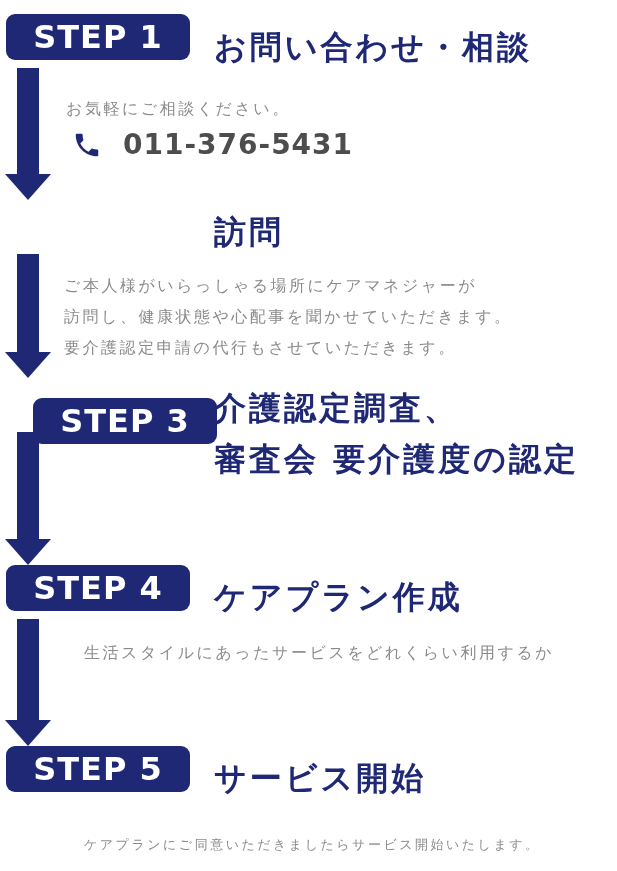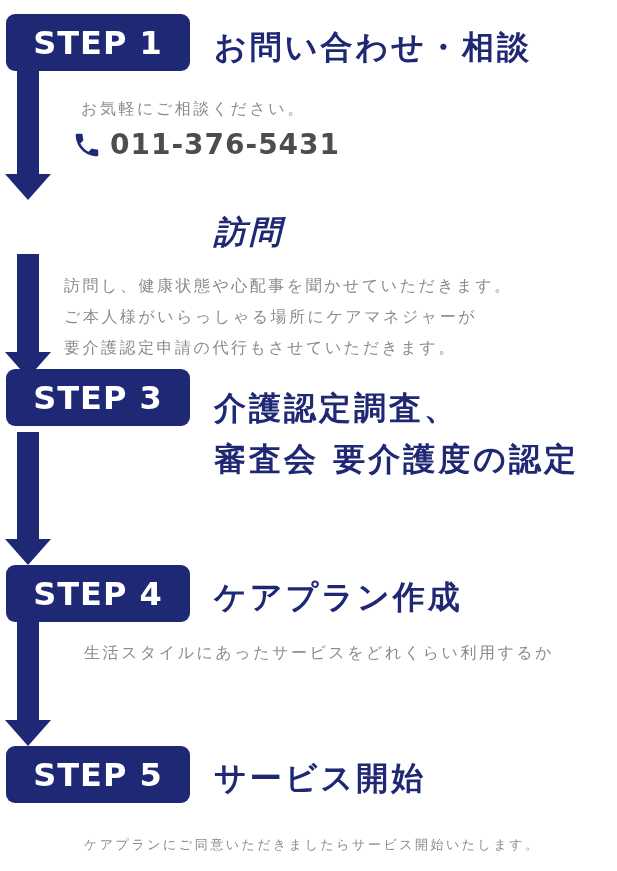--- a/index.html
+++ b/index.html
@@ -15,21 +15,21 @@
     width:617px;
     height:871px;
     background:#ffffff;
     overflow:hidden;
   }
   
   .badge{
     position:absolute;
     left:6px;
     width:184px;
-    height:57px;
+    height:46px;
     background:var(--navy);
     border-radius:9px;
     color:#ffffff;
     display:flex;
     align-items:center;
     justify-content:center;
     font-size:32px;
     font-weight:bold;
     letter-spacing:1px;
   }
@@ -77,21 +77,21 @@
     border-right:23px solid transparent;
     border-top:26px solid var(--navy);
   }
   
   .phone-row{
     position:absolute;
     left:72px;
     top:128px;
     display:flex;
     align-items:center;
-    gap:8px;
+    gap:21px;
     text-decoration:none;
     cursor:pointer;
   }
   .phone-row .phone-icon{
     width:30px;
     height:30px;
     display:inline-block;
   }
   .phone-row .phone-number{
     color:var(--phone-gray);
@@ -117,40 +117,40 @@
     <div class="shaft"></div>
     <div class="head"></div>
   </div>
   <div class="arrow" style="top:619px;height:127px;">
     <div class="shaft"></div>
     <div class="head"></div>
   </div>
 
   <div class="badge" style="top:14px;">STEP 1</div>
   <div class="title" style="top:22px;">お問い合わせ・相談</div>
-  <div class="body-text" style="left:81px;top:93px;">
+  <div class="body-text" style="left:66px;top:93px;">
     <div>お気軽にご相談ください。</div>
   </div>
   <a class="phone-row">
     <span class="phone-icon">
       <svg viewBox="0 0 24 24" width="30" height="30" fill="#1f2874" aria-hidden="true">
         <path d="M6.62 10.79c1.44 2.83 3.76 5.14 6.59 6.59l2.2-2.2c.27-.27.67-.36 1.02-.24 1.12.37 2.33.57 3.57.57.55 0 1 .45 1 1V20c0 .55-.45 1-1 1-9.39 0-17-7.61-17-17 0-.55.45-1 1-1h3.5c.55 0 1 .45 1 1 0 1.25.2 2.45.57 3.57.11.35.03.74-.25 1.02l-2.2 2.2z"></path>
       </svg>
     </span>
     <span class="phone-number">011-376-5431</span>
   </a>
 
-  <div class="title" style="top:207px;font-style:italic;">訪問</div>
+  <div class="title" style="top:207px;">訪問</div>
   <div class="body-text" style="left:64px;top:270px;">
+    <div>ご本人様がいらっしゃる場所にケアマネジャーが</div>
     <div>訪問し、健康状態や心配事を聞かせていただきます。</div>
-    <div>ご本人様がいらっしゃる場所にケアマネジャーが</div>
     <div>要介護認定申請の代行もさせていただきます。</div>
   </div>
 
-  <div class="badge" style="top:369px;">STEP 3</div>
+  <div class="badge" style="top:398px;margin-left:27px;">STEP 3</div>
   <div class="title" style="top:383px;">
     <div>介護認定調査、</div>
     <div>審査会 要介護度の認定</div>
   </div>
 
   <div class="badge" style="top:565px;">STEP 4</div>
   <div class="title" style="top:572px;">ケアプラン作成</div>
   <div class="body-text" style="left:84px;top:637px;">
     <div>生活スタイルにあったサービスをどれくらい利用するか</div>
   </div>

